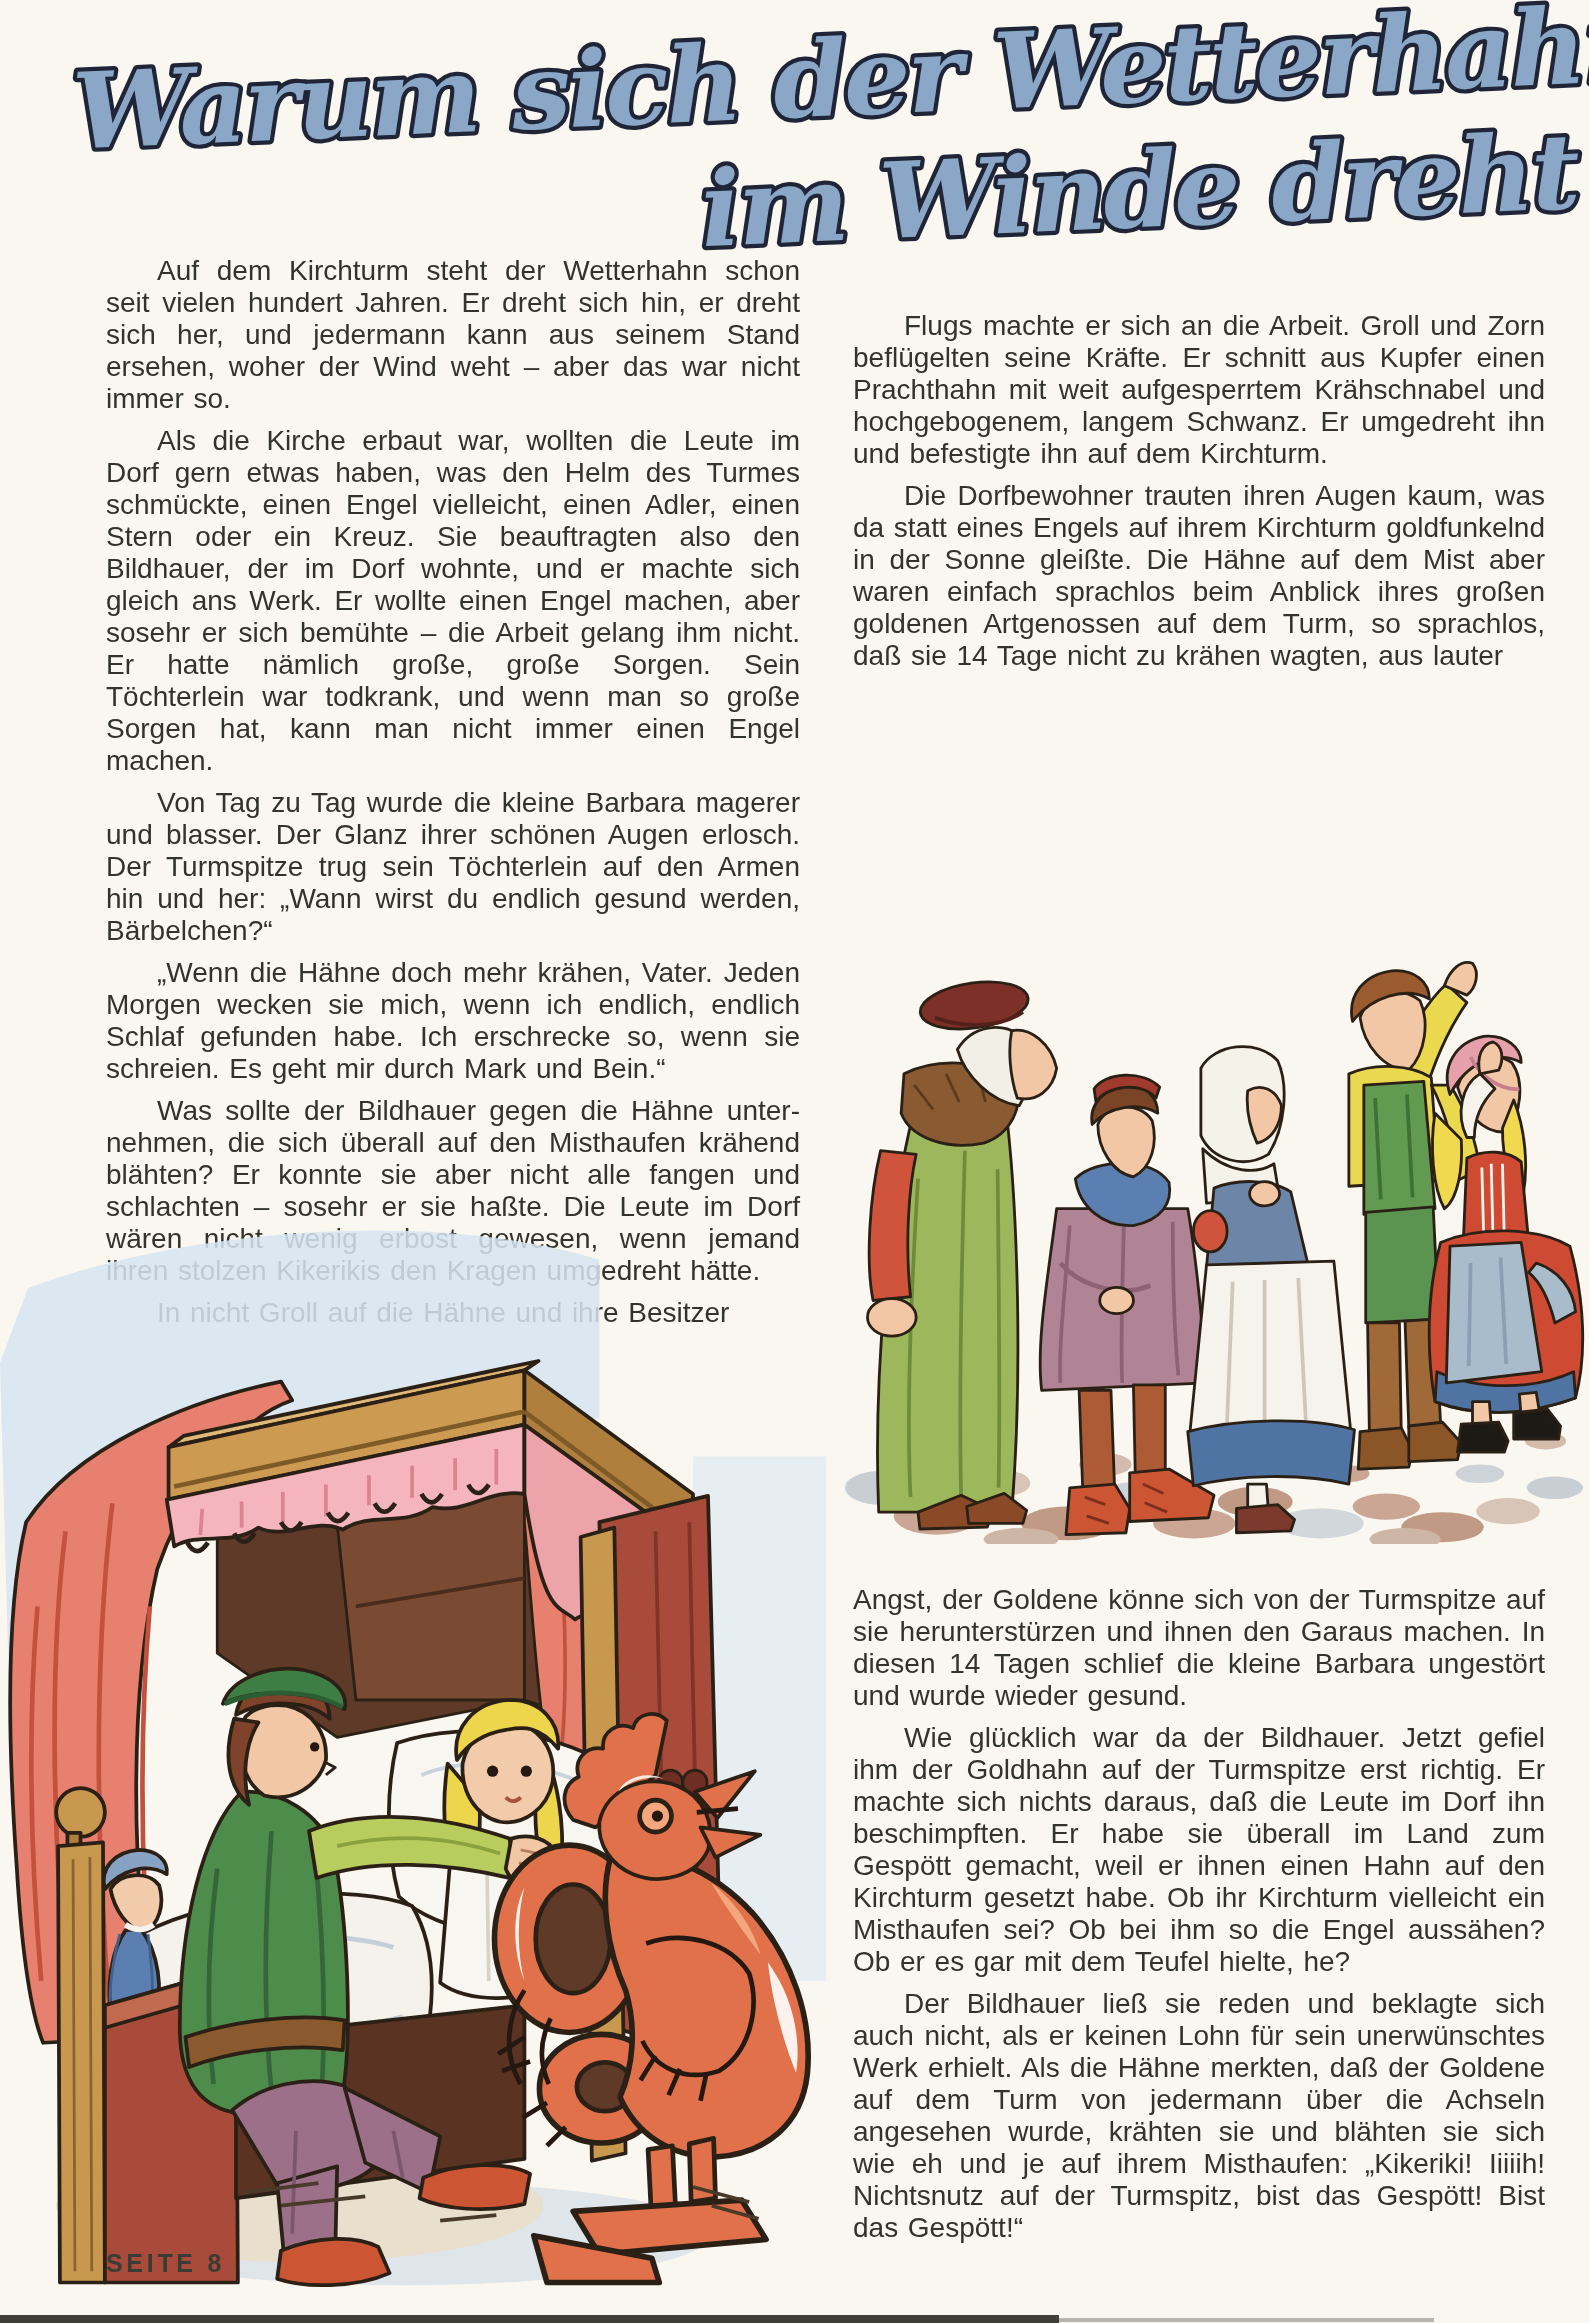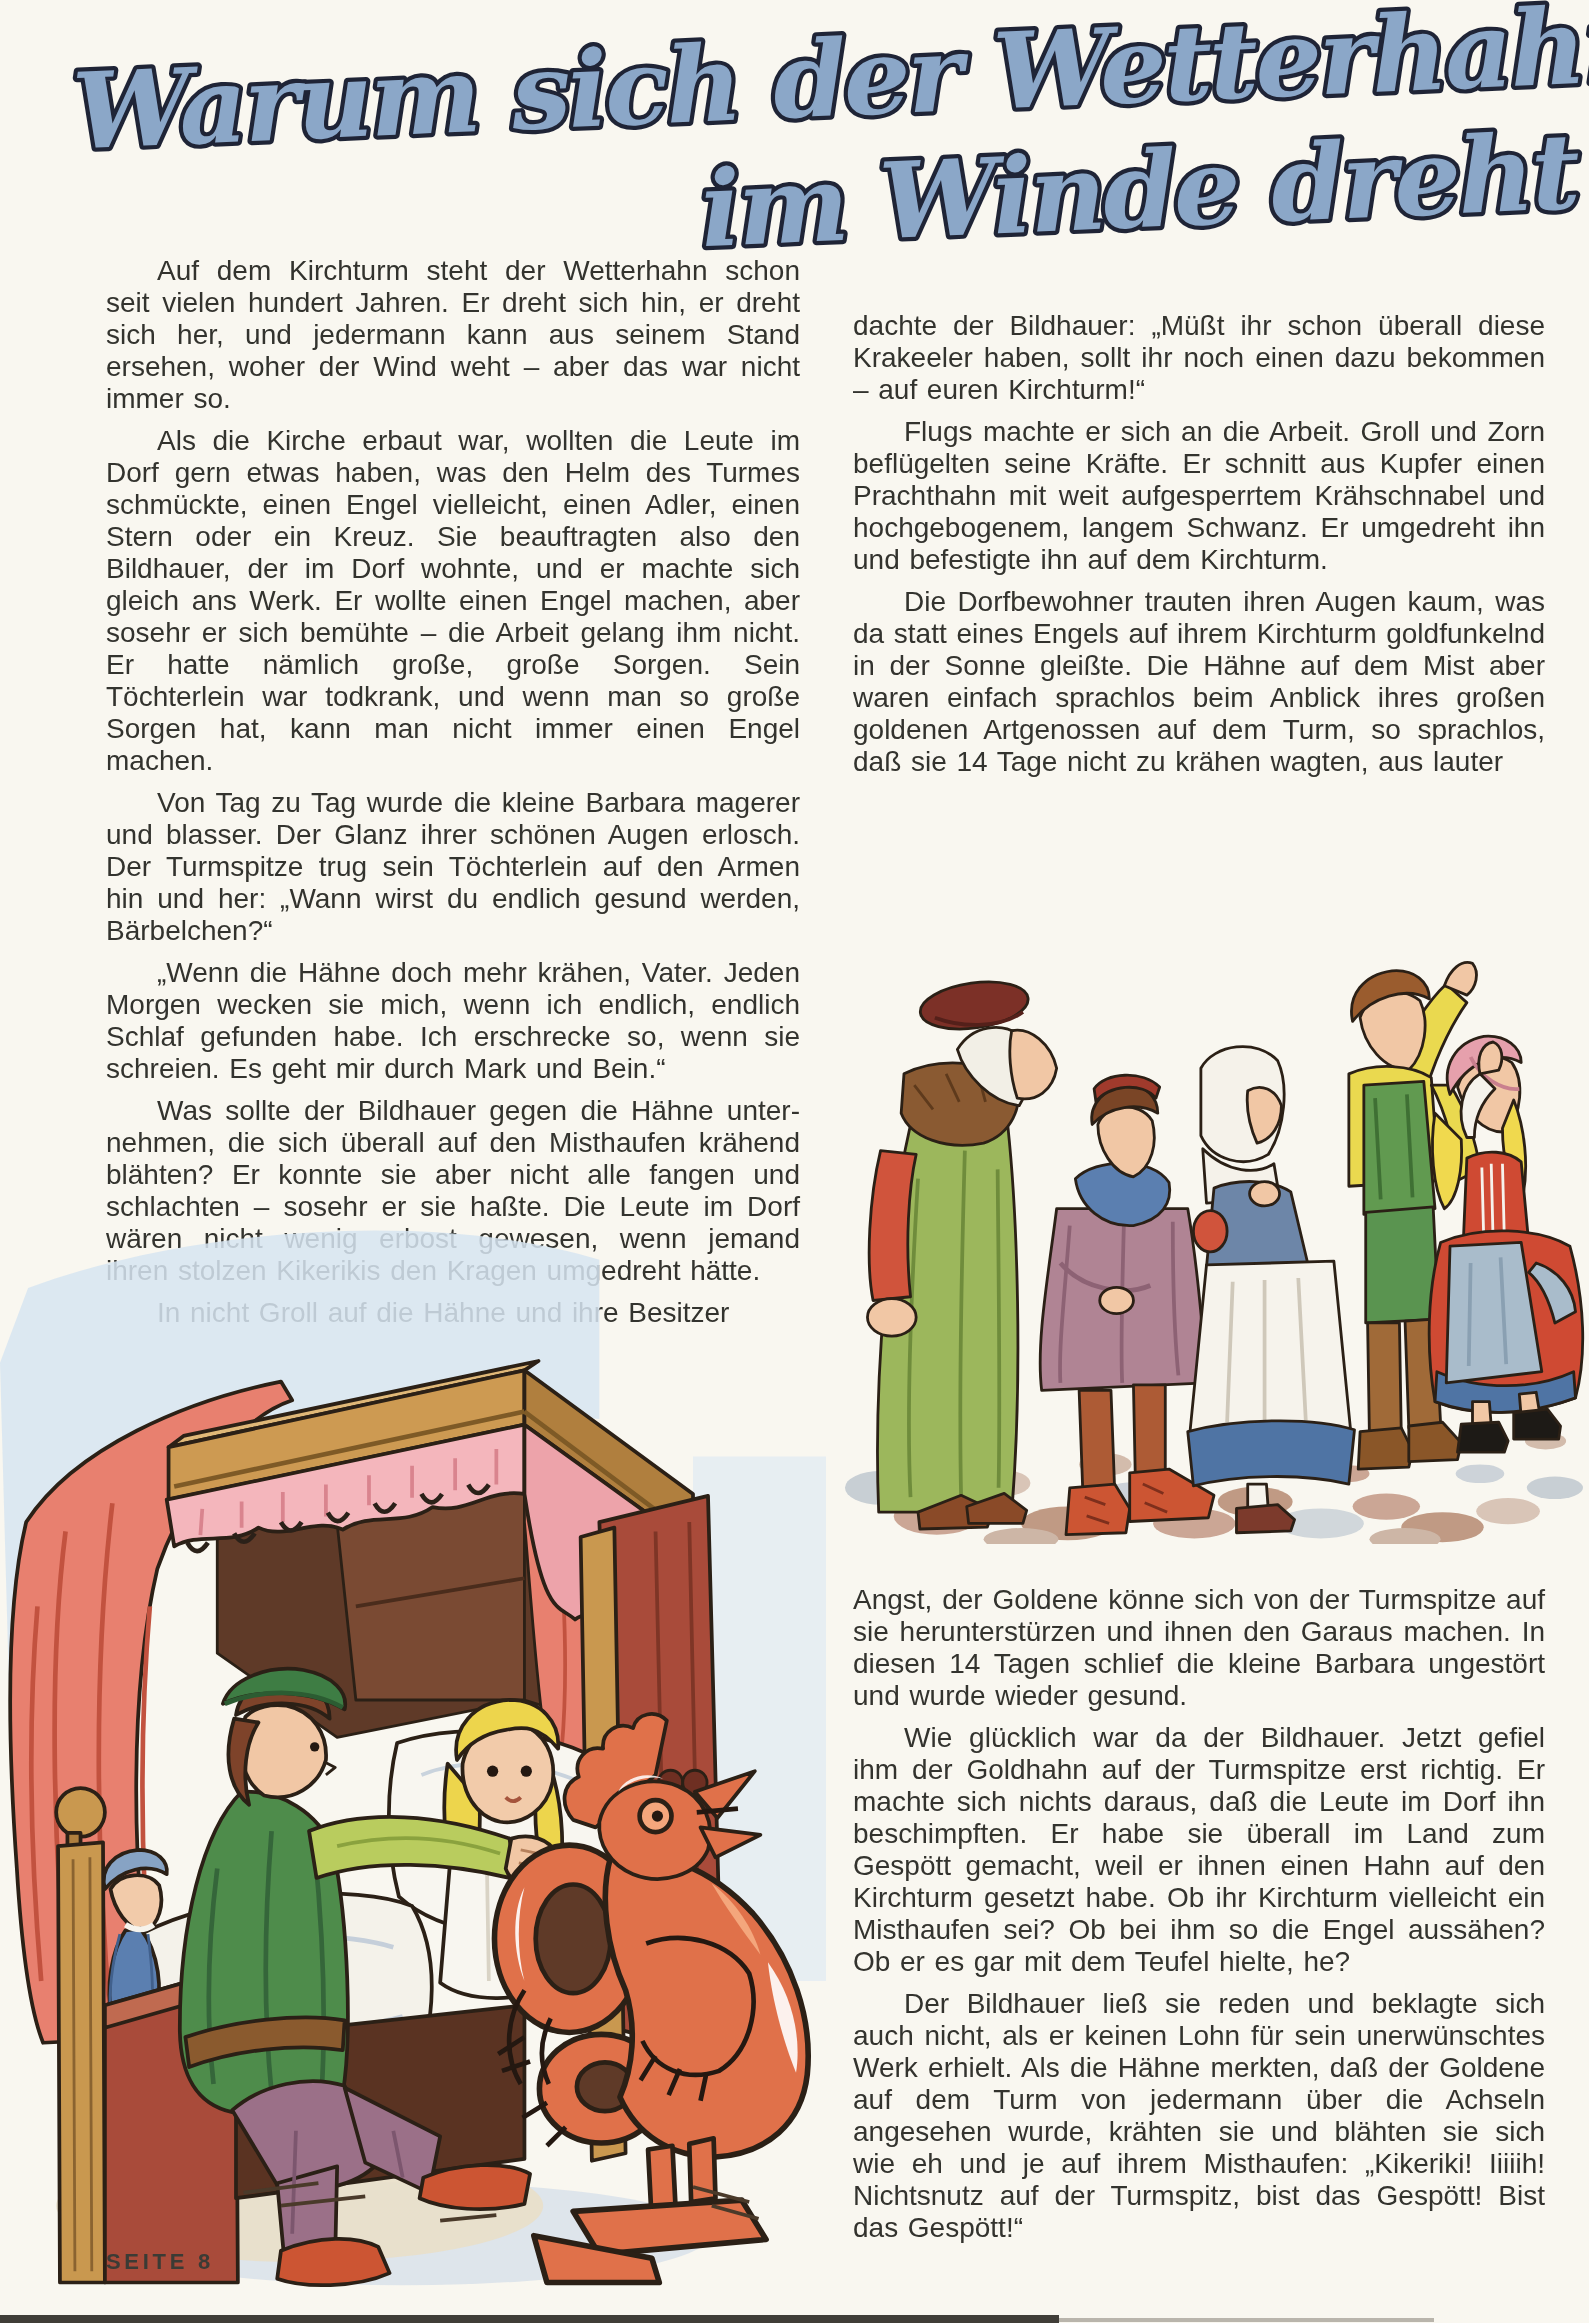--- a/index.html
+++ b/index.html
@@ -14,21 +14,21 @@
   .col p{margin:10px; text-indent:51px; hyphens:manual;}
   .col p.no-indent{text-indent:0;}
   .col-left{left:96px; top:245px; width:714px;}
   .col-right-top{left:843px; top:300px; width:712px;}
   .col-right-bottom{left:843px; top:1574px; width:712px;}
   .illus{position:absolute;}
   .illus-villagers{left:824px; top:776px; width:765px; height:768px;}
   .illus-bedside{left:0px; top:1213px; width:826px; height:1077px;}
   .footer{
     position:absolute; left:106px; top:2249px;
-    font-size:22px; font-weight:bold; letter-spacing:3.7px; color:#3b3b35;
+    font-size:25px; font-weight:bold; letter-spacing:3.7px; color:#3b3b35;
   }
   .scan-strip1{position:absolute; left:0; top:2315px; width:1059px; height:8.4px; background:#403e38;}
   .scan-strip2{position:absolute; left:1059px; top:2318px; width:375px; height:3.7px; background:#b9b5ac;}
 </style>
 </head>
 <body>
 
 <div class="page">
 
   <svg class="title-svg" viewBox="0 0 1696 270">
@@ -41,21 +41,20 @@
   <div class="col col-left">
     <p>Auf dem Kirchturm steht der Wetterhahn schon seit vielen hundert Jahren. Er dreht sich hin, er dreht sich her, und jedermann kann aus seinem Stand ersehen, woher der Wind weht – aber das war nicht immer so.</p>
     <p>Als die Kirche erbaut war, wollten die Leute im Dorf gern etwas haben, was den Helm des Turmes schmückte, einen Engel vielleicht, einen Adler, einen Stern oder ein Kreuz. Sie beauftragten also den Bildhauer, der im Dorf wohnte, und er machte sich gleich ans Werk. Er wollte einen Engel machen, aber sosehr er sich be­mühte – die Arbeit gelang ihm nicht. Er hatte nämlich große, große Sorgen. Sein Töchterlein war todkrank, und wenn man so große Sorgen hat, kann man nicht immer einen Engel machen.</p>
     <p>Von Tag zu Tag wurde die kleine Barbara magerer und blasser. Der Glanz ihrer schönen Augen erlosch. Der Turmspitze trug sein Töchterlein auf den Armen hin und her: „Wann wirst du endlich gesund werden, Bärbelchen?“</p>
     <p>„Wenn die Hähne doch mehr krähen, Vater. Jeden Morgen wecken sie mich, wenn ich endlich, endlich Schlaf gefunden habe. Ich erschrecke so, wenn sie schreien. Es geht mir durch Mark und Bein.“</p>
     <p>Was sollte der Bildhauer gegen die Hähne unter­nehmen, die sich überall auf den Misthaufen krähend blähten? Er konnte sie aber nicht alle fangen und schlachten – sosehr er sie haßte. Die Leute im Dorf wären nicht wenig erbost gewesen, wenn jemand ihren stolzen Kikerikis den Kragen umgedreht hätte.</p>
     <p>In nicht Groll auf die Hähne und ihre Besitzer</p>
   </div>
 
   <div class="col col-right-top">
-    <p class="no-indent">dachte der Bildhauer: „Müßt ihr schon überall diese Krakeeler haben, sollt ihr noch einen dazu bekommen – auf euren Kirchturm!“</p>
     <p>Flugs machte er sich an die Arbeit. Groll und Zorn beflügelten seine Kräfte. Er schnitt aus Kupfer einen Prachthahn mit weit aufgesperrtem Krähschnabel und hochgebogenem, langem Schwanz. Er umgedreht ihn und befestigte ihn auf dem Kirchturm.</p>
     <p>Die Dorfbewohner trauten ihren Augen kaum, was da statt eines Engels auf ihrem Kirchturm goldfunkelnd in der Sonne gleißte. Die Hähne auf dem Mist aber waren einfach sprachlos beim Anblick ihres großen goldenen Artgenossen auf dem Turm, so sprachlos, daß sie 14 Tage nicht zu krähen wagten, aus lauter</p>
   </div>
 
   <svg class="illus illus-villagers" viewBox="0 0 816 820">
 
     <g opacity="0.95">
       <ellipse cx="60" cy="760" rx="38" ry="18" fill="#c6cdd3"></ellipse>
         <ellipse cx="120" cy="790" rx="46" ry="20" fill="#c9a291"></ellipse>
       <ellipse cx="190" cy="755" rx="30" ry="14" fill="#d8c3b5"></ellipse>

